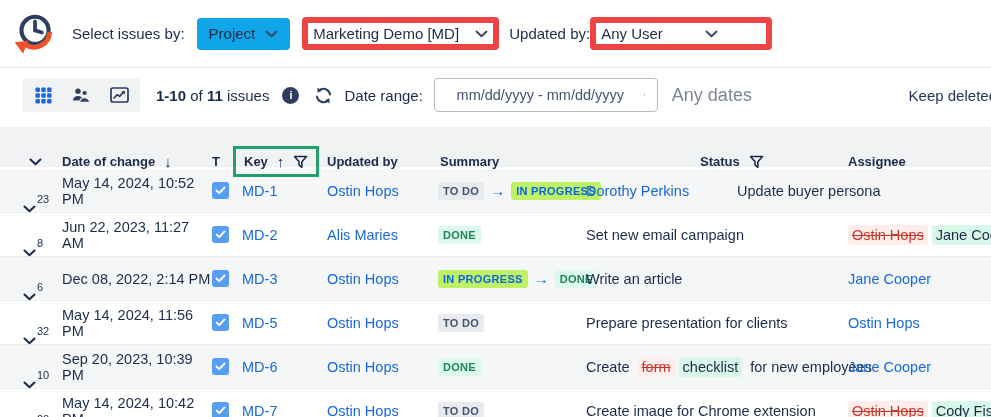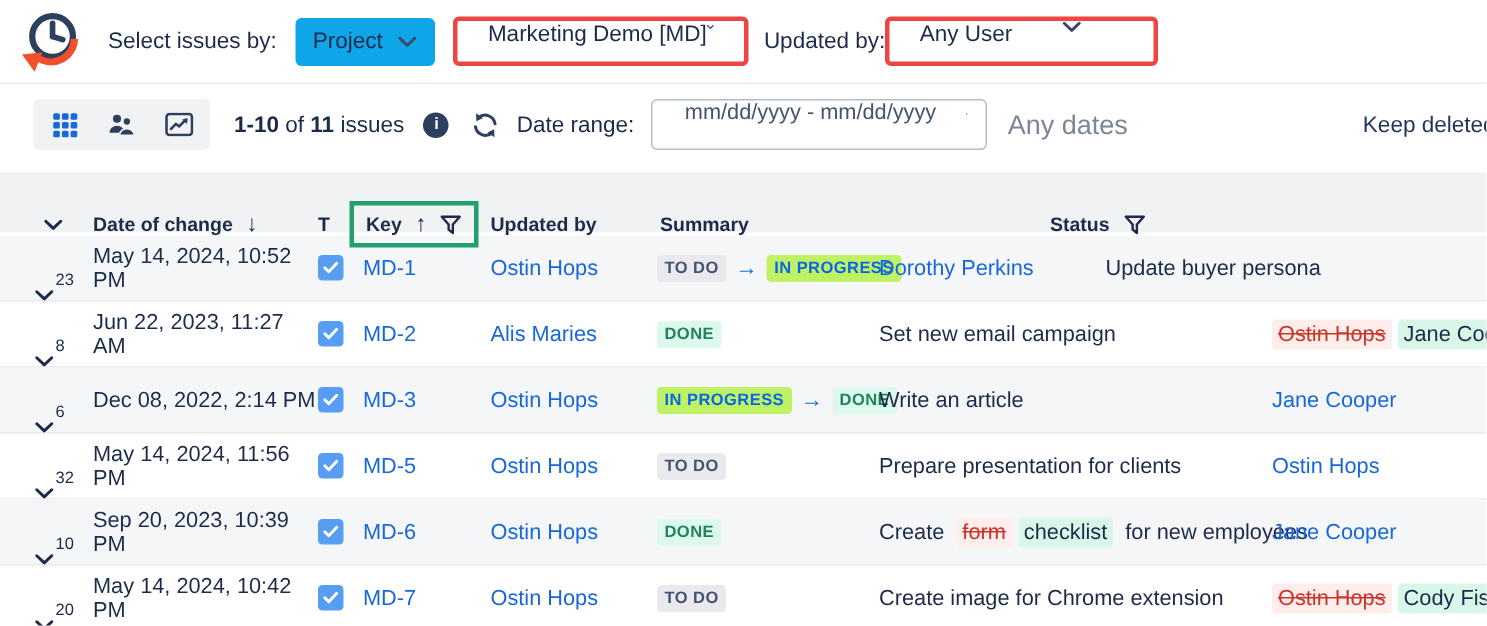--- a/index.html
+++ b/index.html
@@ -6,34 +6,34 @@
   html,body { background:#fff; }
   body {
     width: 991px; height: 417px; overflow: hidden;
     font-family: "Liberation Sans", "DejaVu Sans", sans-serif;
     color: #1c2b4a;
   }
   .app { width: 991px; height: 417px; overflow: hidden; position: relative; }
 
   
   .topbar {
-    display: flex; align-items: center; height: 56px;
+    display: flex; align-items: center; height: 68px;
     padding: 0 10px; border-bottom: 1px solid #e7e9ee;
   }
   .logo { width: 48px; height: 48px; flex: 0 0 auto; }
   .tb-label { font-size: 15px; color: #1c2b4a; margin-left: 14px; white-space: nowrap; }
   .btn-gray {
     margin-left: 12px; background: #0ea5e9; border-radius: 4px;
     height: 32px; padding: 0 12px; display: inline-flex; align-items: center; gap: 10px;
     font-size: 15px; cursor: pointer; white-space: nowrap;
   }
   .select {
-    border: 3px solid #ef4444; border-radius: 4px; height: 33px;
-    display: inline-flex; align-items: flex-start; justify-content: space-between;
-    padding: 0 20px; font-size: 15px; cursor: pointer; background: #fff; white-space: nowrap;
+    border: 6px solid #ef4444; border-radius: 4px; height: 33px;
+    display: inline-flex; align-items: center; justify-content: space-between;
+    padding: 0 5px; font-size: 15px; cursor: pointer; background: #fff; white-space: nowrap;
   }
   .sel-project { margin-left: 12px; width: 197px; }
   .sel-user { width: 182px; padding-right: 48px; }
   .lbl-updated { margin-left: 10px; }
 
   
   .toolbar { display: flex; align-items: center; height: 54px; padding: 0 0 0 22px; position: relative; }
   .view-switch { background: #f1f2f4; border-radius: 4px; display: flex; padding: 3px; gap: 2px; }
   .view-btn { width: 36px; height: 28px; display: flex; align-items: center; justify-content: center; border-radius: 3px; cursor: pointer; }
   .count { margin-left: 16px; font-size: 15px; white-space: nowrap; }
@@ -41,21 +41,21 @@
   .info-icon {
     margin-left: 13px; width: 17px; height: 17px; border-radius: 50%;
     background: #2d3e5f; color: #fff; font-size: 11px; font-weight: bold;
     display: inline-flex; align-items: center; justify-content: center; cursor: pointer;
   }
   .info-icon::after { content: "i"; }
   .refresh-btn { margin-left: 15px; cursor: pointer; display: flex; }
   .dr-label { margin-left: 11px; font-size: 15px; white-space: nowrap; text-align: right; }
   .date-box {
     margin-left: 11px; width: 224px; height: 34px; border: 1px solid #b6bcc7; border-radius: 4px;
-    display: flex; align-items: flex-start; padding: 0 12px; gap: 10px;
+    display: flex; align-items: center; padding: 0 12px; gap: 10px;
   }
   .date-box input {
     border: none; outline: none; flex: 1; font-size: 14.5px; background: transparent;
     text-align: center; color: #44546f; font-family: "Liberation Sans", "DejaVu Sans", sans-serif;
   }
   .date-box input::placeholder { color: #44546f; opacity: 1; }
   .any-dates { margin-left: 14px; font-size: 18px; color: #7d8698; white-space: nowrap; }
   .keep-deleted { margin-left: auto; margin-right: -6px; font-size: 15px; color: #24355c; white-space: nowrap; }
 
   
@@ -250,20 +250,25 @@
       <div class="hcell c-status">
         <span class="hinner">
           <span>Status</span>
           <span style="display: flex;">
             <svg width="15" height="14" viewBox="0 0 15 14">
               <path d="M1.5 1.5 h12 l-4.6 5.2 v5.6 l-2.8 -2.2 v-3.4 Z" stroke="#1c2b4a" stroke-width="1.6" stroke-linejoin="round" fill="none"></path>
             </svg>
           </span>
         </span>
       </div>
+      <div class="hcell c-assignee">
+        <span class="hinner">
+          <span>Assignee</span>
+        </span>
+      </div>
     </div>
   <div class="tbody">
       <div class="trow">
         <div class="cell c-expand">
           <span class="cnt">23</span>
           <span class="row-chev">
             <svg width="13" height="8" viewBox="0 0 13 8">
               <path d="M1.5 1.5 L6.5 6.2 L11.5 1.5" stroke="#1c2b4a" stroke-width="2" fill="none" stroke-linecap="round" stroke-linejoin="round"></path>
             </svg>
           </span>

